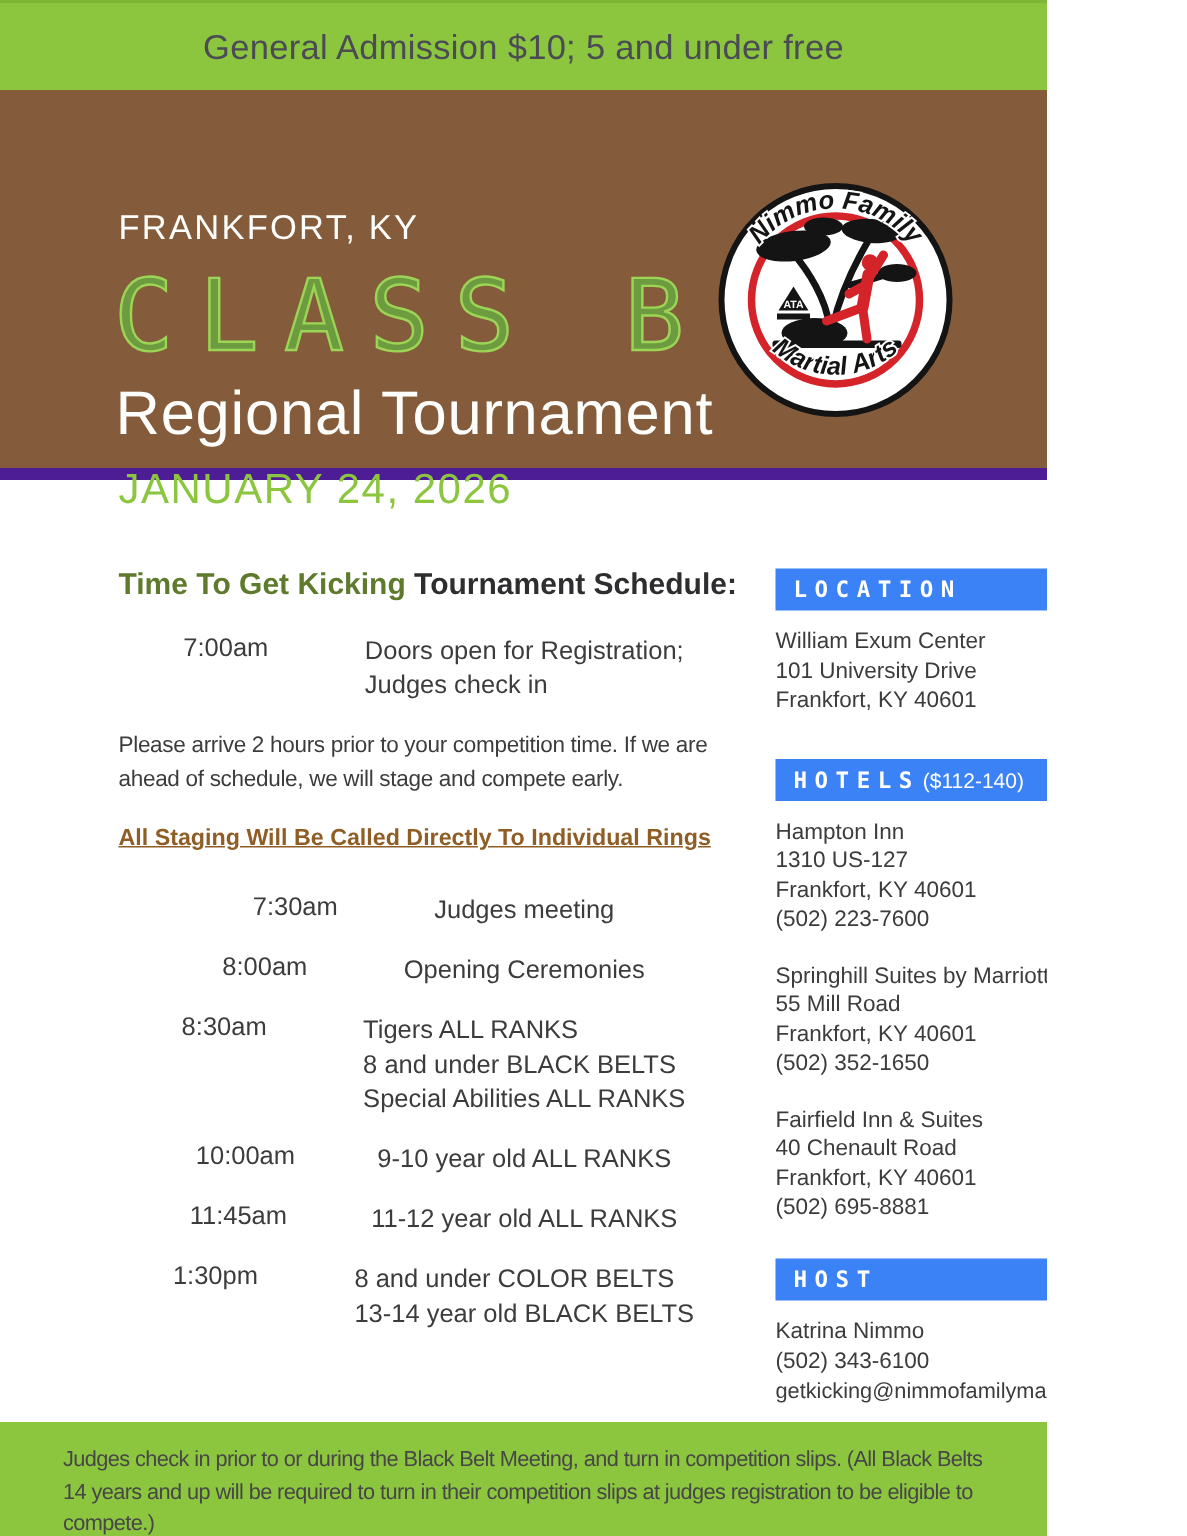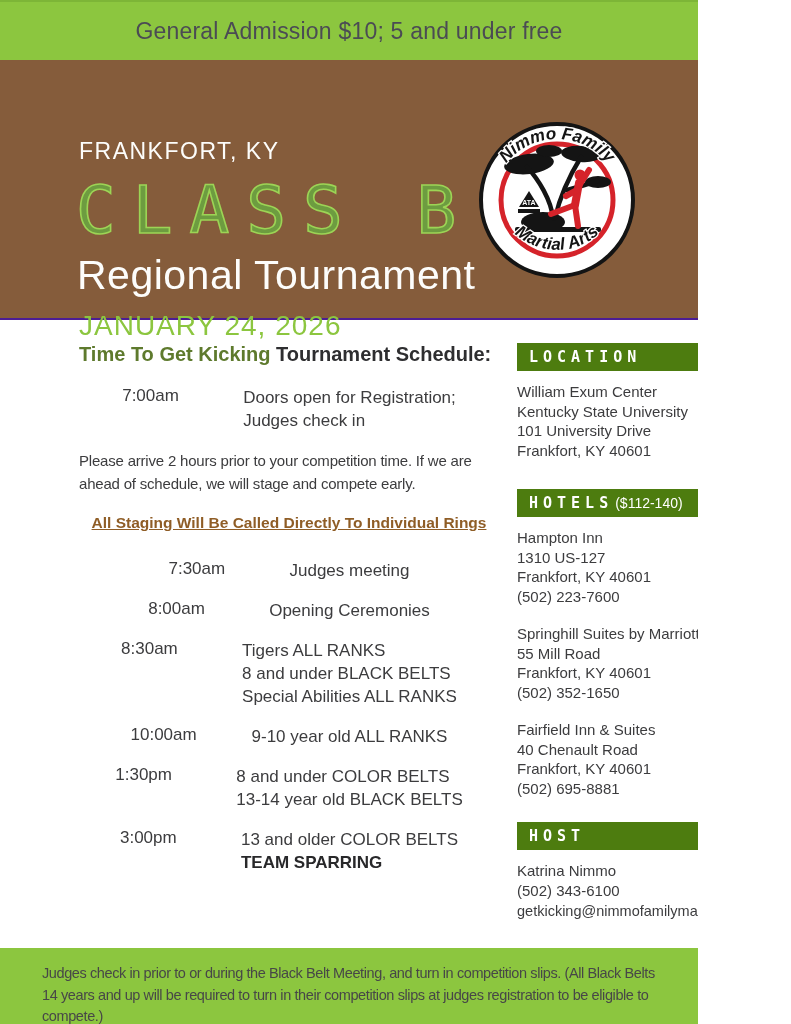--- a/index.html
+++ b/index.html
@@ -5,44 +5,44 @@
   * { margin:0; padding:0; box-sizing:border-box; }
   html,body { width:791px; }
   body { font-family:"Liberation Sans", sans-serif; background:#fff; }
   .page { width:698px; height:1024px; display:flex; flex-direction:column; overflow:hidden; background:#fff; }
 
   
   .banner { height:60px; background:#8CC63F; display:flex; align-items:center; justify-content:center; flex-shrink:0; border-top:2px solid #7db537; }
   .banner-text { color:#4b4b54; font-size:23px; letter-spacing:.2px; }
 
   
-  .header { height:260px; background:#855C3B; position:relative; flex-shrink:0; border-bottom:2px solid #4c1d95; }
+  .header { height:260px; background:#855C3B; position:relative; flex-shrink:0; border-bottom:8px solid #4c1d95; }
   .city { position:absolute; left:79px; top:78px; color:#fdfdfb; font-size:23px; letter-spacing:1.5px; }
   .class-title { position:absolute; left:76px; top:112px; font-family:"DejaVu Sans Mono", monospace; font-weight:normal; font-size:66px; letter-spacing:17px; color:#6D9C40; -webkit-text-stroke:1.6px #9CD455; }
   .subtitle { position:absolute; left:77px; top:192px; color:#fdfdfb; font-size:41px; letter-spacing:.5px; }
   .date { position:absolute; left:79px; top:250px; color:#8CC63F; font-size:28px; letter-spacing:1px; }
   .logo { position:absolute; right:61px; top:60px; width:160px; height:160px; }
 
   
-  .content { flex:1; background:#fff; display:flex; padding:23px 0 0 79px; }
+  .content { flex:1; background:#fff; display:flex; padding:23px 0 0 79px;margin-top:36px; }
   .left-col { width:420px; flex-shrink:0; color:#3C3C3E; }
   .right-col { width:250px; margin-left:18px; color:#3C3C3E; }
 
   .sched-heading { font-size:20px; font-weight:bold; color:#2E2E30; margin-bottom:20px; }
   .sched-heading .accent { color:#5E7A2D; }
 
   .srow { display:flex; font-size:17px; margin-bottom:17px;justify-content:center; }
   .srow .stime { width:121px; flex-shrink:0; }
   .srow .sdesc div { line-height:23px; }
   .srow .sdesc .bold { font-weight:bold; color:#28282a; }
 
   .note { font-size:15px; line-height:23px; letter-spacing:-0.2px; margin:6px 0 19px; max-width:414px; }
-  .staging { font-size:15.5px; font-weight:bold; color:#8F5D26; text-decoration:underline; margin-bottom:27px;text-align:center; }
-
-  .sec-box { width:211px; height:28px; background:#4d7c0f; color:#fff; display:flex; align-items:center; padding-left:12px; margin-bottom:11px; }
+  .staging { font-size:15.5px; font-weight:bold; color:#8F5D26; text-decoration:underline; margin-bottom:27px; }
+
+  .sec-box { width:211px; height:28px; background:#3b82f6; color:#fff; display:flex; align-items:center; padding-left:12px; margin-bottom:11px; }
   .sec-box .pix { font-family:"DejaVu Sans Mono", monospace; font-weight:bold; font-size:15px; letter-spacing:5px; }
   .sec-box .paren { font-size:14px; margin-left:2px; }
 
   .addr { font-size:15px; line-height:19.5px; }
   .addr.location-block { margin-bottom:29px; }
   .hotel-block { margin-bottom:18px; }
   .hotels-list { margin-bottom:24px; }
   .host-lines { font-size:15px; line-height:20px; }
   .host-email { font-size:14.5px; white-space:nowrap; }
 
@@ -154,46 +154,44 @@
         </div>
       </div>
 
       <div class="srow">
         <div class="stime">10:00am</div>
         <div class="sdesc">
           <div>9-10 year old ALL RANKS</div>
         </div>
       </div>
 
+      <div class="srow">
+        <div class="stime">11:45am</div>
+        <div class="sdesc">
+          <div>11-12 year old ALL RANKS</div>
+        </div>
+      </div>
 
       <div class="srow">
         <div class="stime">1:30pm</div>
         <div class="sdesc">
           <div>8 and under COLOR BELTS</div>
           <div>13-14 year old BLACK BELTS</div>
         </div>
       </div>
 
-      <div class="srow">
-        <div class="stime">3:00pm</div>
-        <div class="sdesc">
-          <div>13 and older COLOR BELTS</div>
-          <div class="bold">TEAM SPARRING</div>
-        </div>
-      </div>
     </div>
 
     <div class="right-col">
 
       <div class="sec-box">
         <span class="pix">LOCATION</span>
       </div>
       <div class="addr location-block">
         <div>William Exum Center</div>
-        <div>Kentucky State University</div>
         <div>101 University Drive</div>
         <div>Frankfort, KY 40601</div>
       </div>
 
       <div class="sec-box">
         <span class="pix">HOTELS</span>
         <span class="paren">($112-140)</span>
       </div>
       <div class="hotels-list">
         <div class="addr hotel-block">

